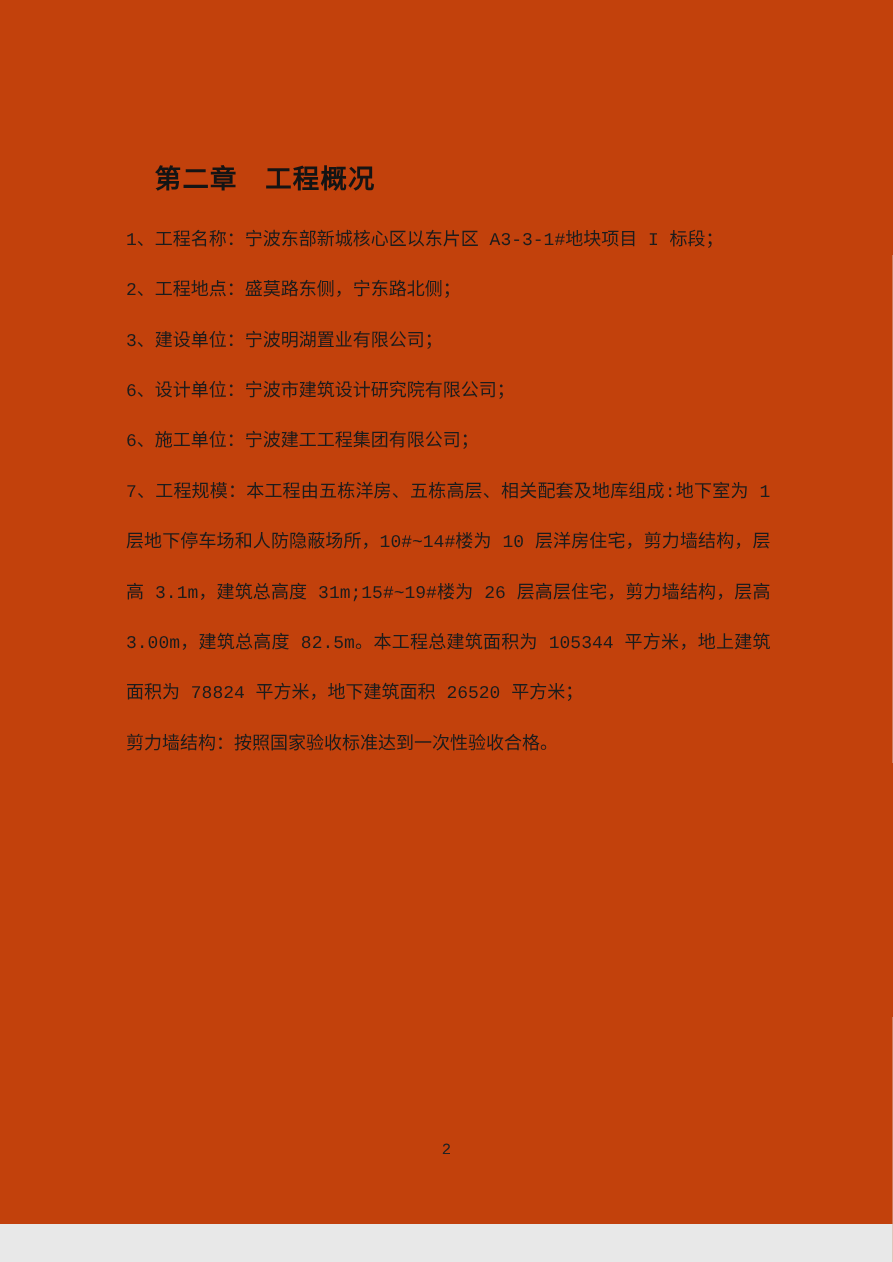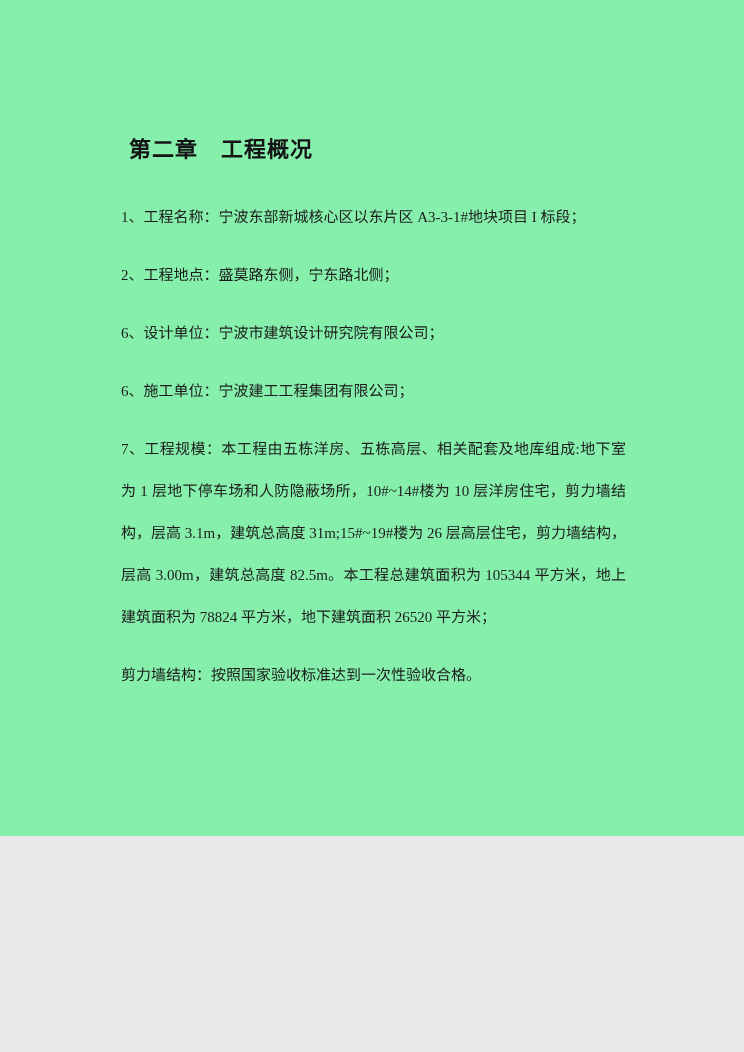--- a/index.html
+++ b/index.html
@@ -3,24 +3,24 @@
 <meta charset="utf-8">
 <style>
   html, body {
     margin: 0;
     padding: 0;
     background: #e8e8e8;
   }
   .page {
     position: relative;
     width: 744px;
-    height: 836px;
+    height: 1020px;
     margin: 0 auto;
-    background: #86efac;
-    font-family: Liberation Serif, serif;
+    background: #c2410c;
+    font-family: Liberation Mono, monospace;
     color: #1c1c1c;
     overflow: hidden;
   }
   .chapter-title {
     position: absolute;
     left: 129px;
     top: 131px;
     margin: 0;
     font-size: 22px;
     font-weight: bold;
@@ -30,21 +30,21 @@
   }
   .doc-body {
     position: absolute;
     left: 105px;
     top: 180px;
     width: 537px;
     font-size: 15px;
     line-height: 42px;
   }
   .doc-body p {
-    margin: 16px;
+    margin: 0;
     text-align: justify;
     text-align-last: left;
     word-break: break-all;
   }
   .page-footer {
     position: absolute;
     left: 0;
     top: 951px;
     width: 744px;
     text-align: center;
@@ -55,20 +55,21 @@
 </head>
 <body>
 
 <div class="page">
 
   <h1 class="chapter-title">第二章　工程概况</h1>
 
   <div class="doc-body">
     <p>1、工程名称：宁波东部新城核心区以东片区 A3-3-1#地块项目 I 标段；</p>
     <p>2、工程地点：盛莫路东侧，宁东路北侧；</p>
+    <p>3、建设单位：宁波明湖置业有限公司；</p>
     <p>6、设计单位：宁波市建筑设计研究院有限公司；</p>
     <p>6、施工单位：宁波建工工程集团有限公司；</p>
     <p>7、工程规模：本工程由五栋洋房、五栋高层、相关配套及地库组成:地下室为 1 层地下停车场和人防隐蔽场所，10#~14#楼为 10 层洋房住宅，剪力墙结构，层高 3.1m，建筑总高度 31m;15#~19#楼为 26 层高层住宅，剪力墙结构，层高 3.00m，建筑总高度 82.5m。本工程总建筑面积为 105344 平方米，地上建筑面积为 78824 平方米，地下建筑面积 26520 平方米；</p>
     <p>剪力墙结构：按照国家验收标准达到一次性验收合格。</p>
   </div>
 
   <div class="page-footer">2</div>
 
 </div>
 

